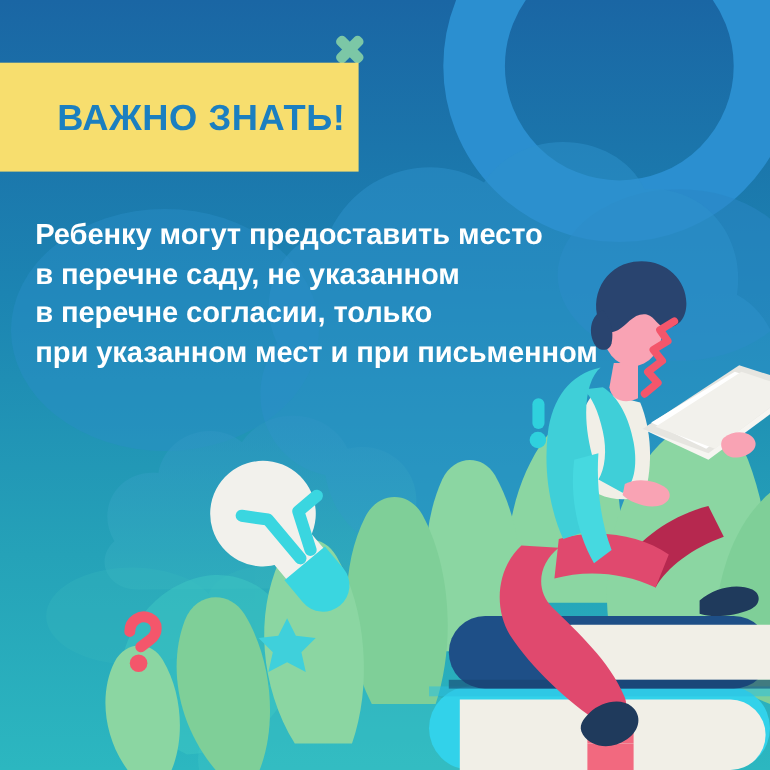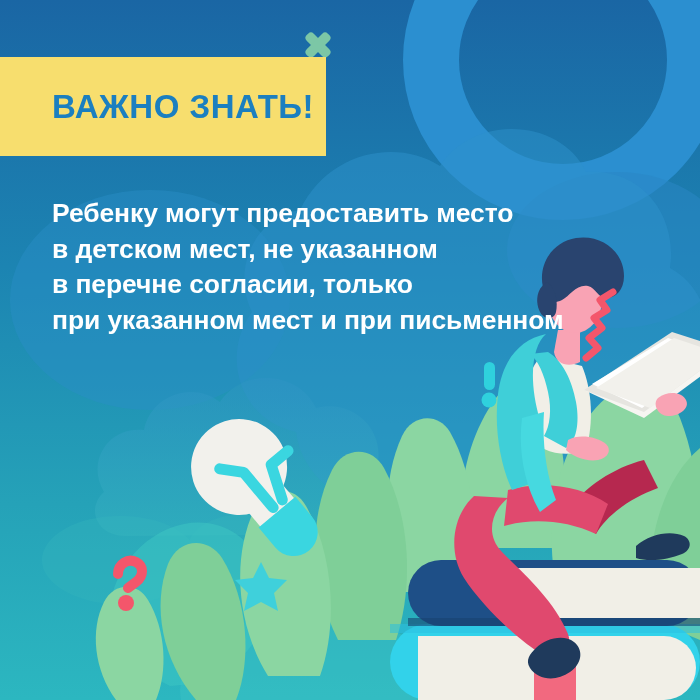--- a/index.html
+++ b/index.html
@@ -36,21 +36,21 @@
     font-size: 33px;
     font-weight: bold;
     letter-spacing: 0.5px;
     margin-left: 52px;
     white-space: nowrap;
   }
 
   
   .body-copy {
     position: absolute;
-    left: 52px;
+    left: 32px;
     top: 196px;
     width: 600px;
     z-index: 40;
     color: #ffffff;
     font-size: 26.5px;
     font-weight: bold;
     line-height: 35.5px;
     letter-spacing: -0.1px;
   }
   .body-copy .ln { display: block; white-space: nowrap; }
@@ -311,18 +311,18 @@
       </g>
     </g>
   </svg>
 
   <div class="banner">
     <div class="banner-title">ВАЖНО ЗНАТЬ!</div>
   </div>
 
   <div class="body-copy">
     <span class="ln">Ребенку могут предоставить место</span>
-    <span class="ln">в детском мест, не указанном</span>
+    <span class="ln">в перечне саду, не указанном</span>
     <span class="ln">в перечне согласии, только</span>
     <span class="ln">при указанном мест и при письменном</span>
   </div>
 
 </div>
 
 </body></html>

